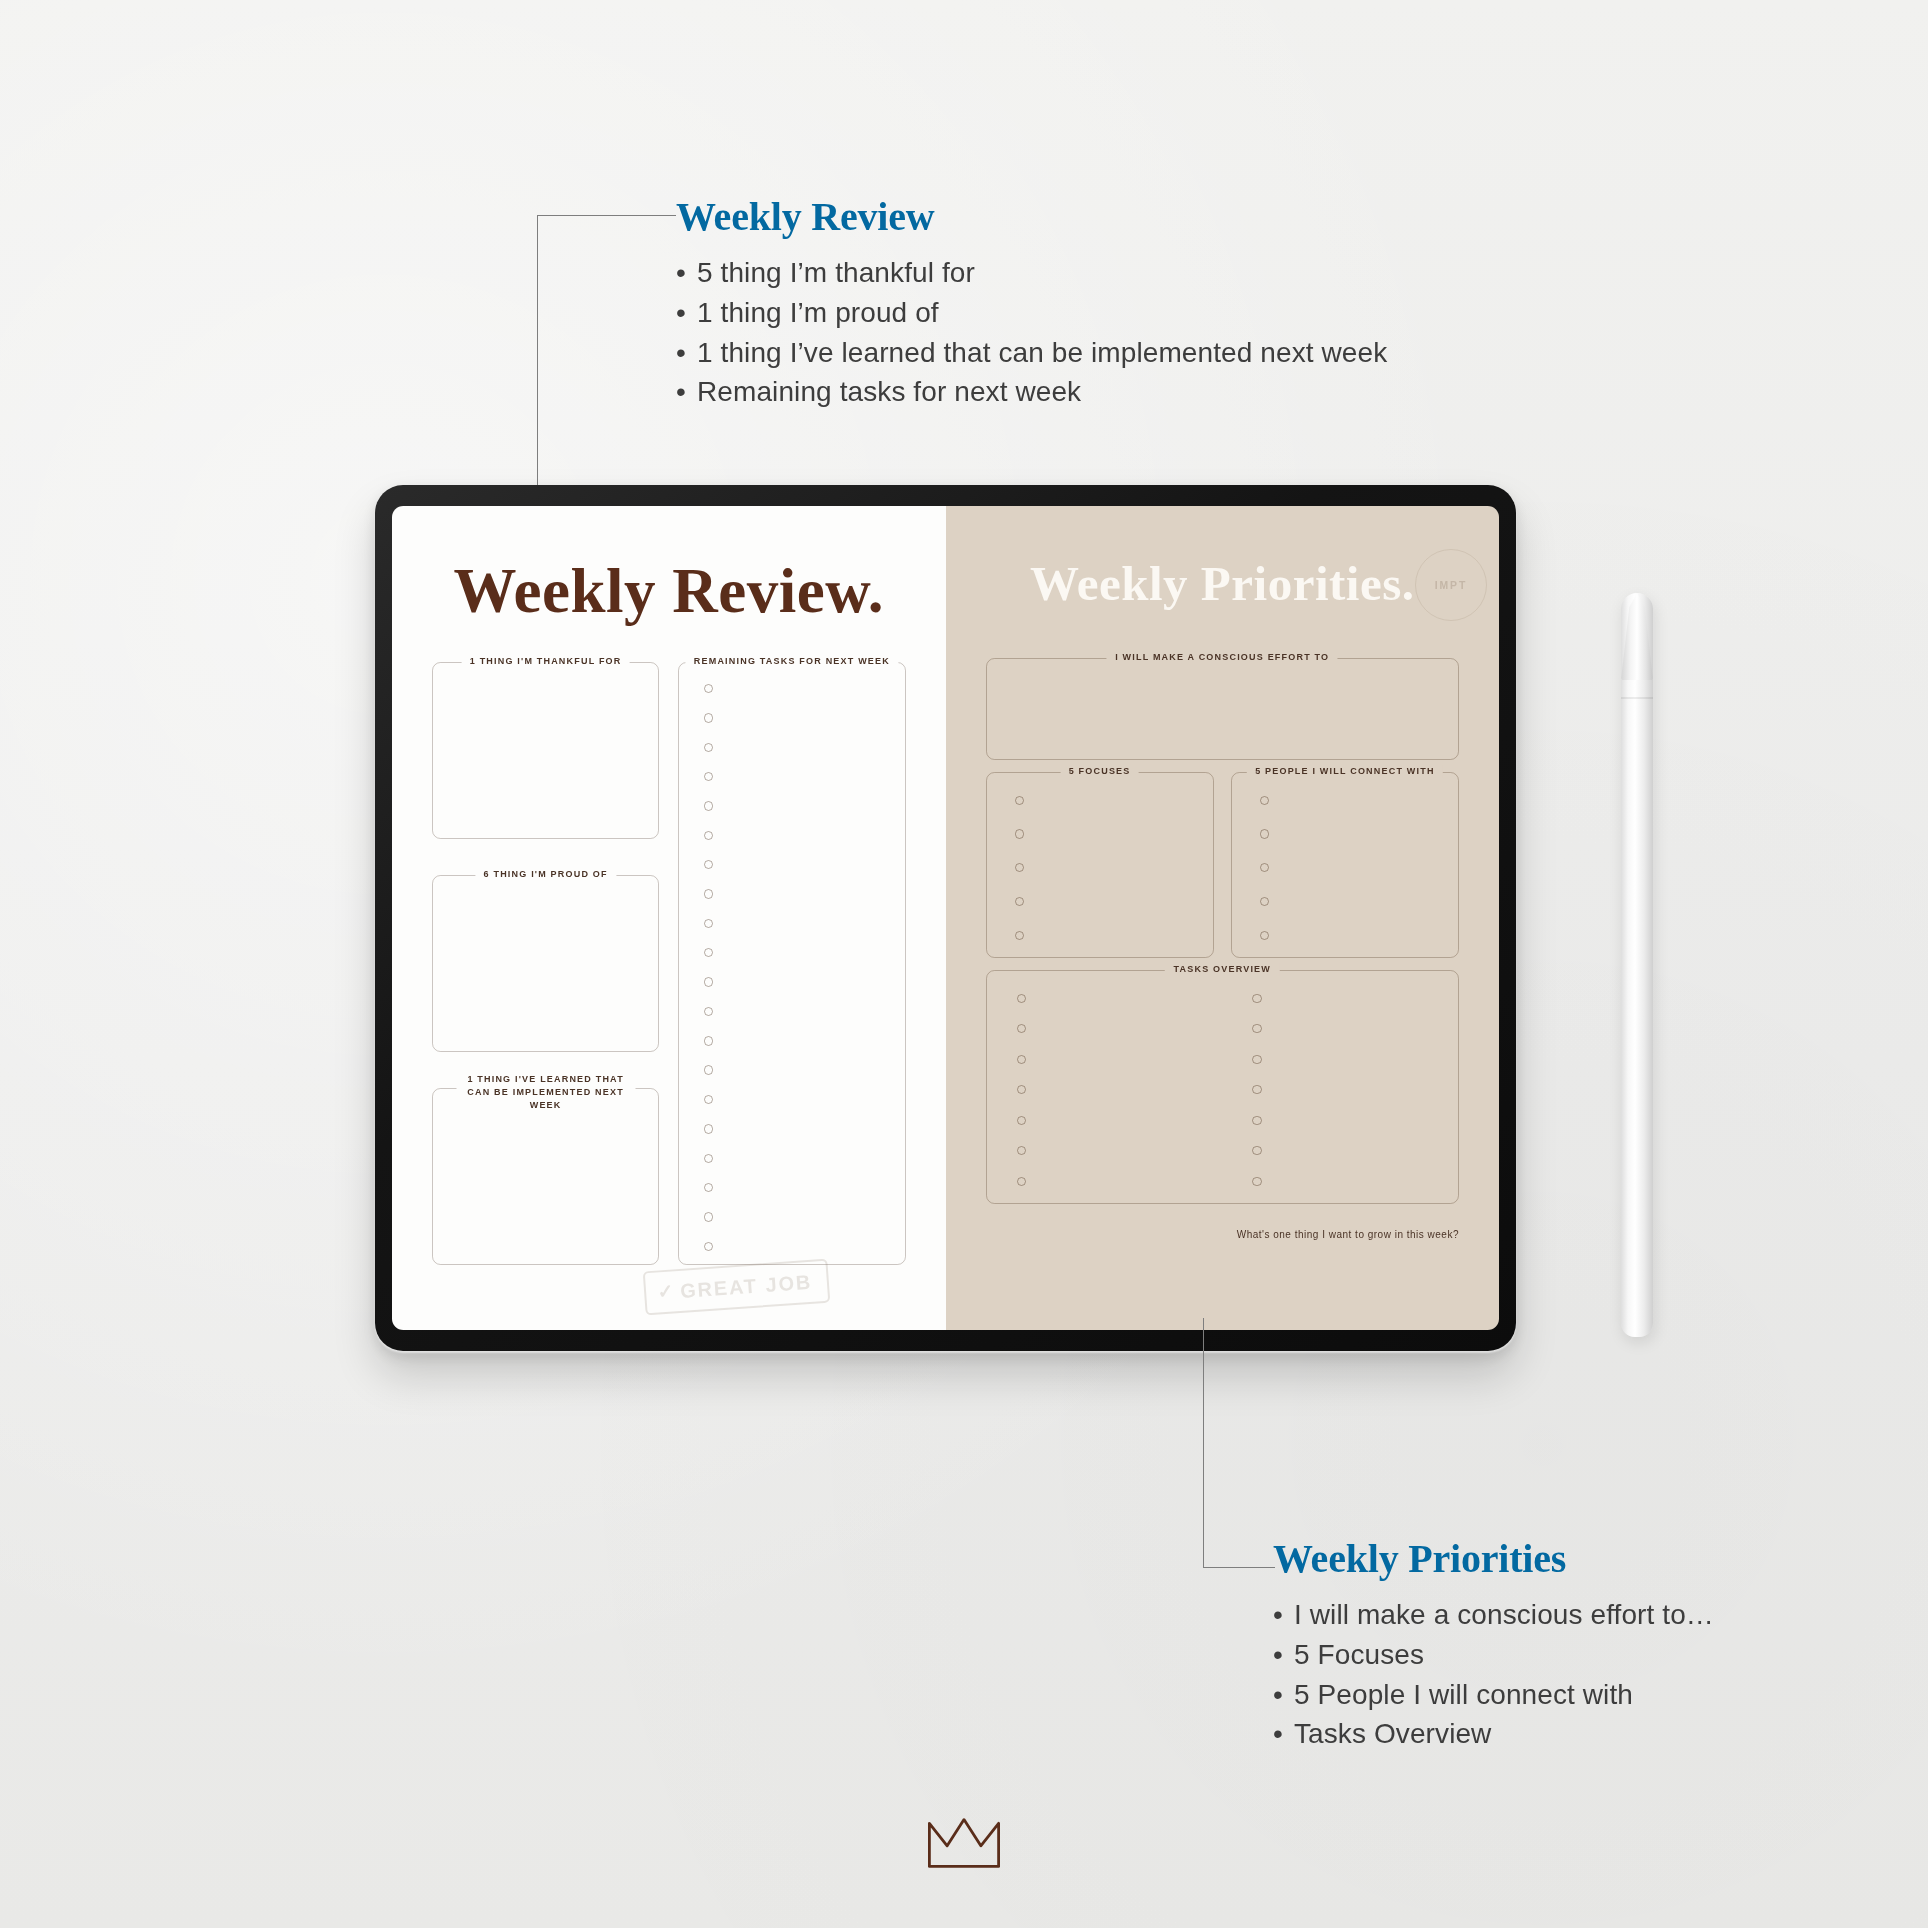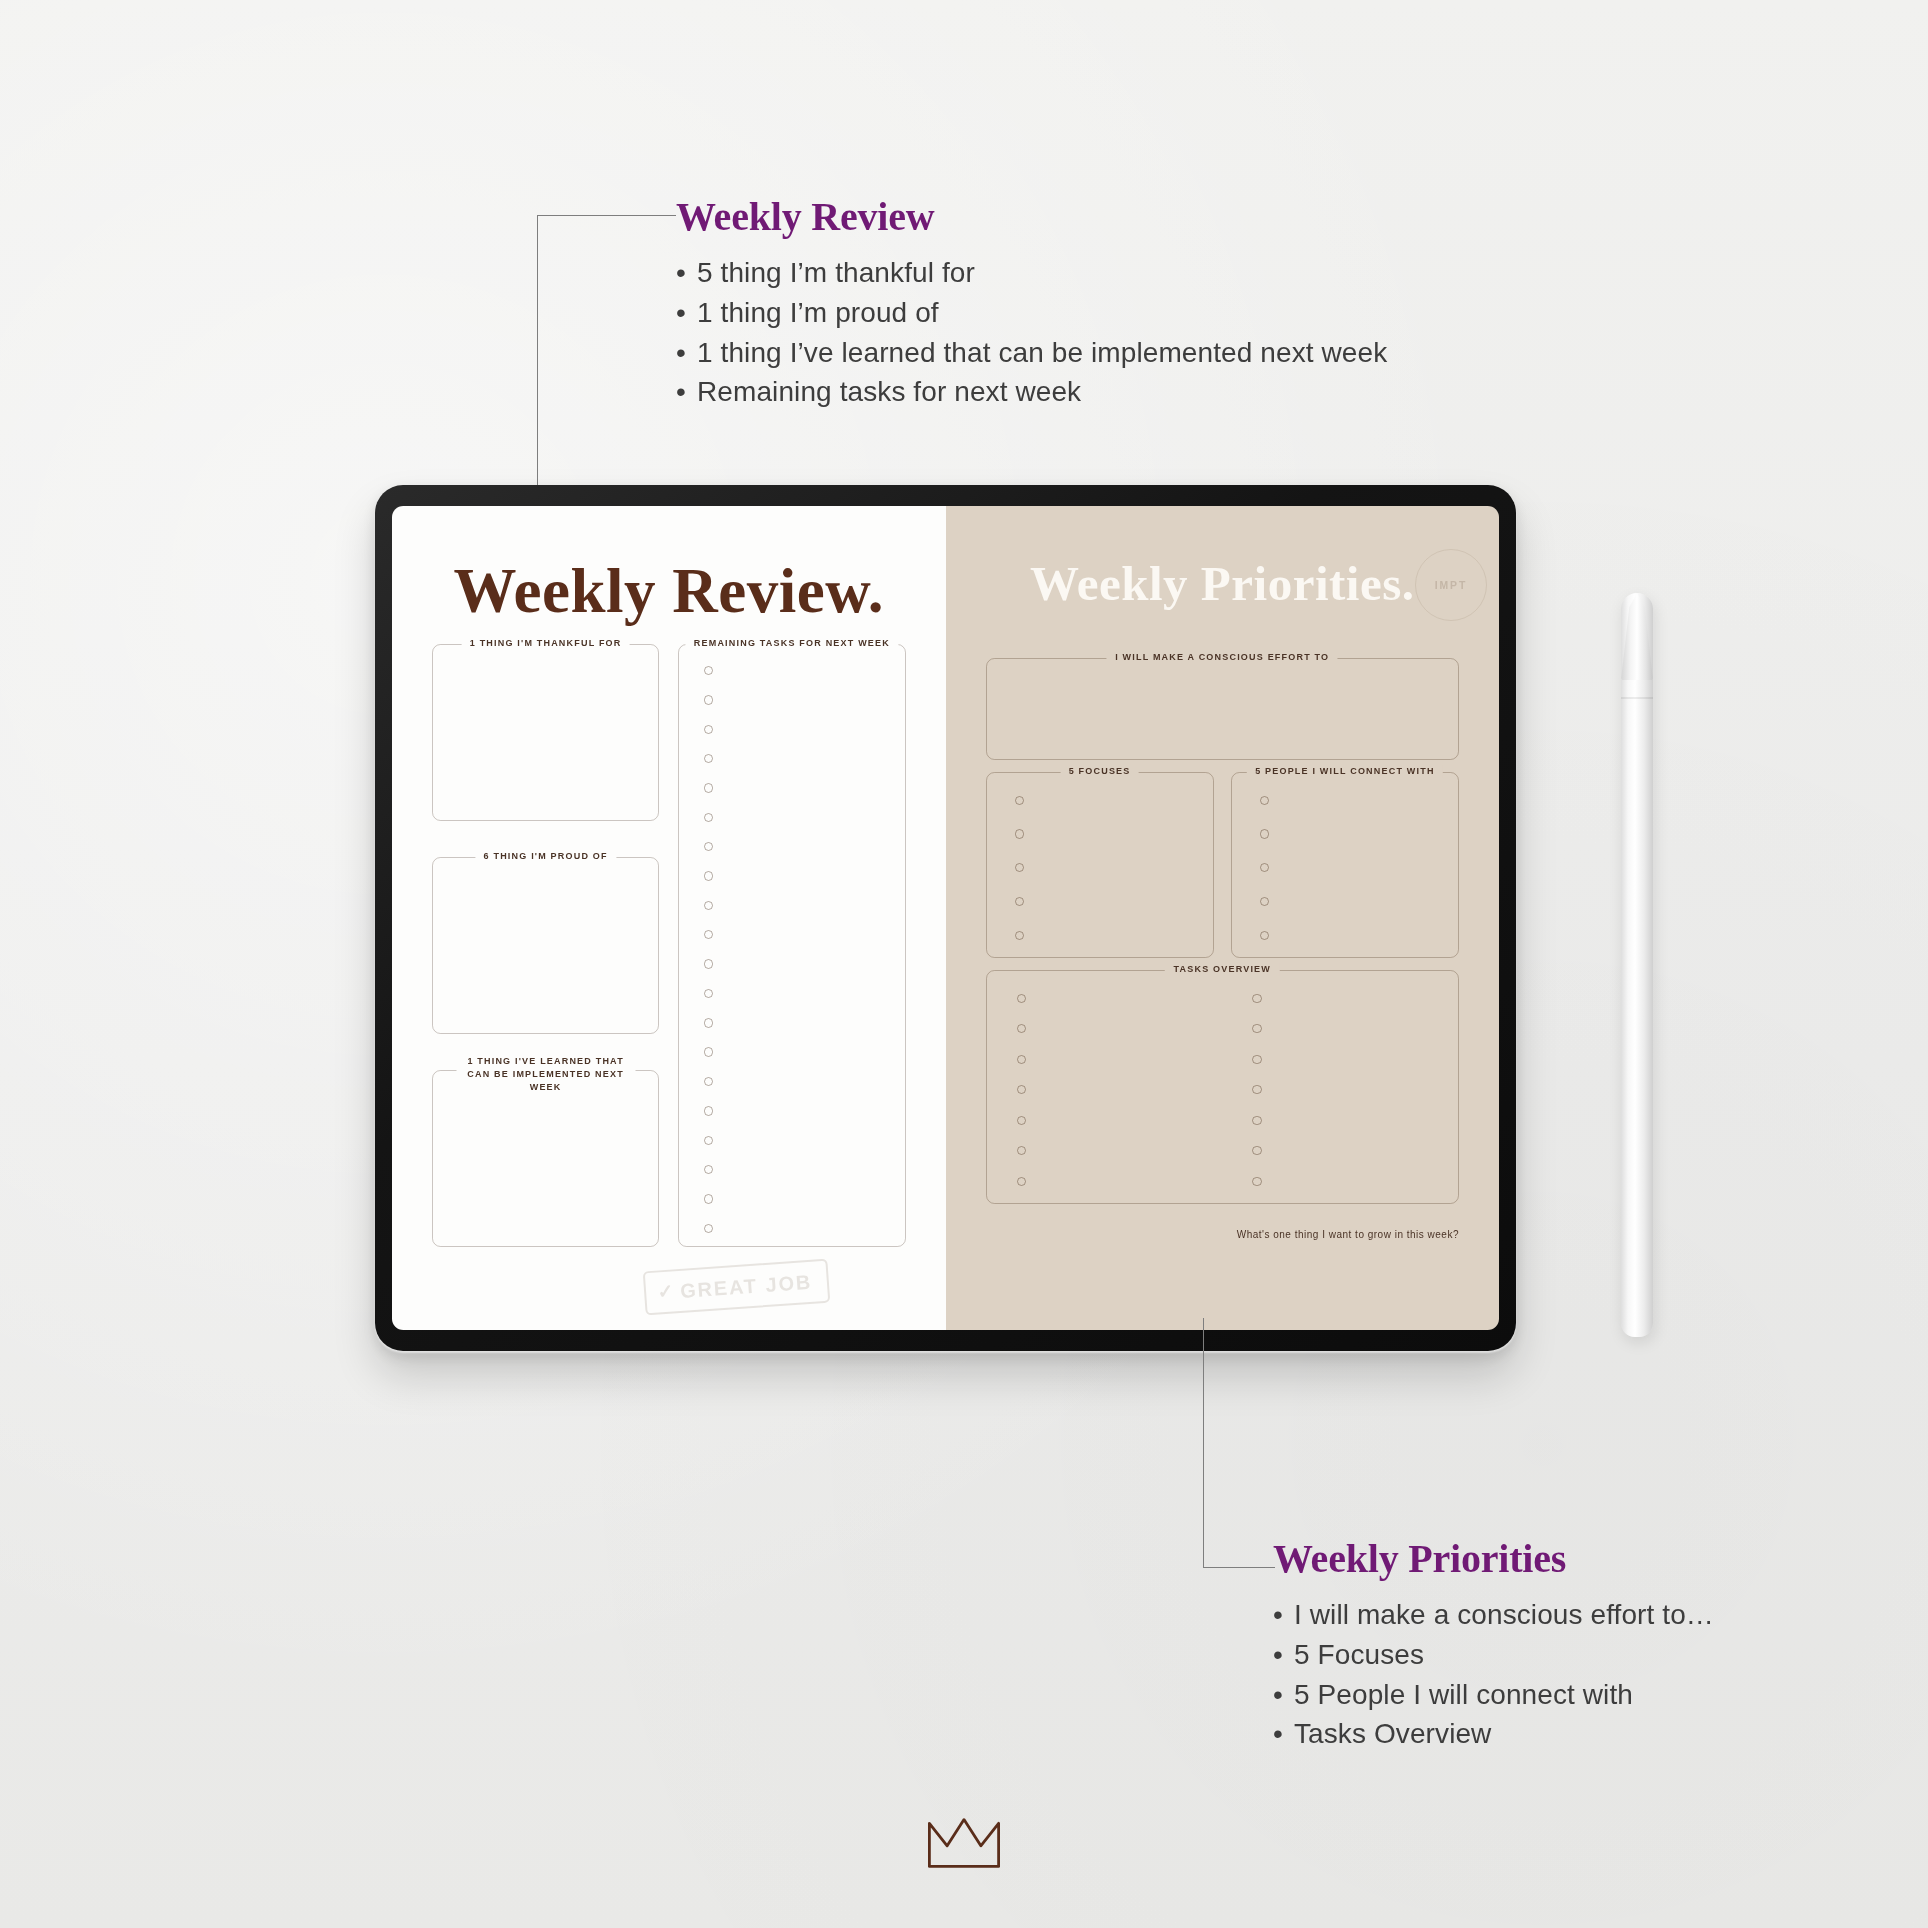--- a/index.html
+++ b/index.html
@@ -22,21 +22,21 @@
       linear-gradient(180deg, #f1f1ef 0%, #ececeb 55%, #e9e9e7 100%);
     pointer-events: none;
   }
 
   
   .annot { position: absolute; }
 
   .annot-title {
     font-family: "Liberation Serif", serif;
     font-weight: bold;
-    color: #701a75;
+    color: #0369a1;
     letter-spacing: -0.2px;
   }
   .annot-list { list-style: none; margin-top: 13px; }
   .annot-list li {
     display: flex;
     align-items: flex-start;
     color: #3d3d3d;
     font-size: 28px;
     line-height: 1.42;
     font-weight: 300;
@@ -132,21 +132,21 @@
   }
   .nbox.two-line > .nlabel { top: -16px; white-space: normal; width: 179px; }
   #page-left  .nbox > .nlabel { background: #fdfdfc; }
   #page-right .nbox > .nlabel { background: #ddd2c4; }
   #page-right .nbox { border-color: rgba(120,98,76,0.42); }
 
   
   #left-grid {
     display: flex;
     gap: 19px;
-    margin-top: 16px;
+    margin-top: 34px;
     height: 603px;
   }
   #left-col-a {
     flex: 1 1 0;
     display: flex;
     flex-direction: column;
     gap: 36px;
   }
   #left-col-a .nbox { flex: 1 1 0; }
   #left-col-b { flex: 1 1 0; }

